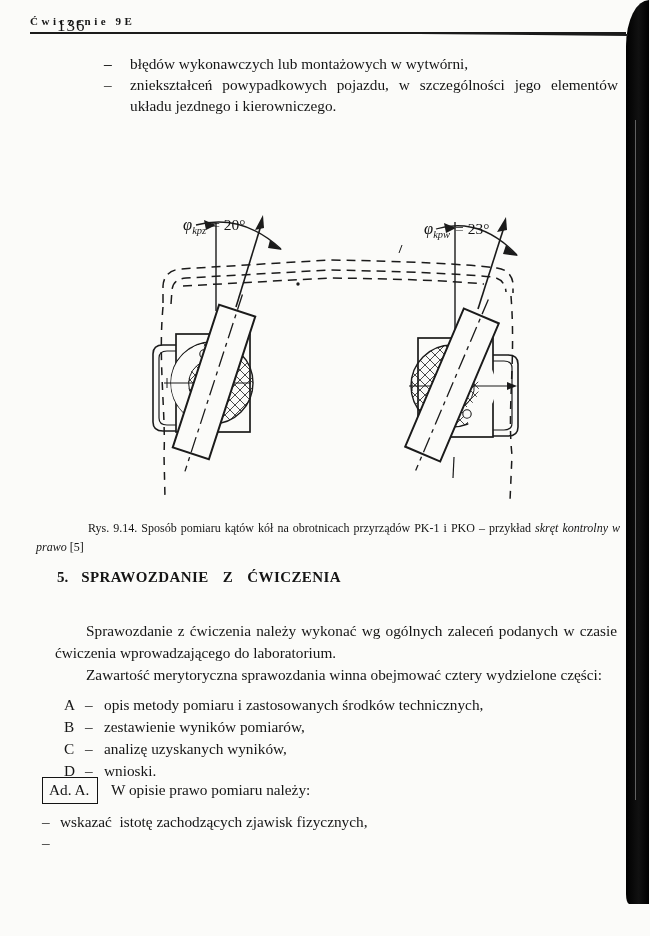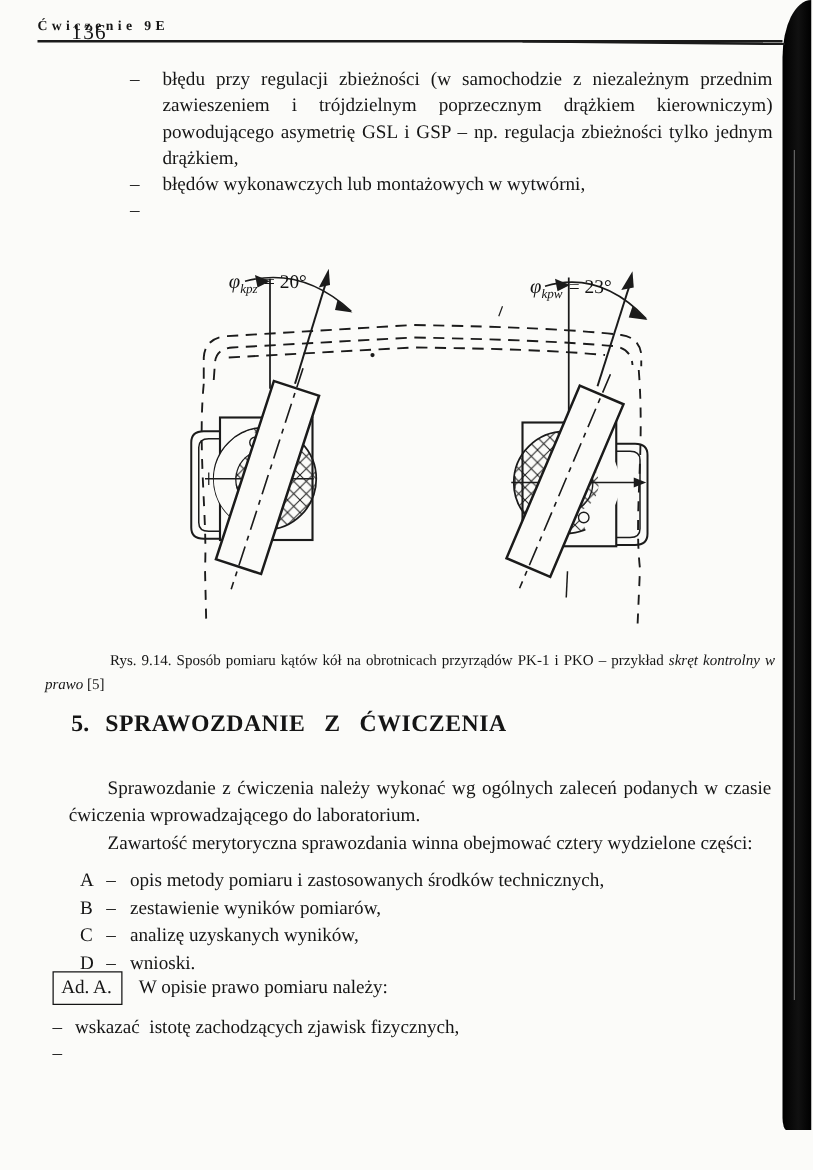--- a/index.html
+++ b/index.html
@@ -24,21 +24,21 @@
   .running-title{position:absolute;top:15px;left:30px;width:592px;
     font-size:11px;font-weight:bold;letter-spacing:3.5px;}
   .header-rule{position:absolute;top:32px;left:30px;width:596px;height:2px;background:#1b1b1b;}
   .header-rule::after{content:"";position:absolute;right:-2px;top:1px;width:210px;height:2px;background:#1b1b1b;transform:rotate(.6deg);}
   
   .intro-list{position:absolute;top:53px;left:57px;width:561px;font-size:15.3px;line-height:21px;}
   .intro-item{position:relative;padding-left:73px;text-align:justify;}
   .intro-item .dash{position:absolute;left:47px;top:0;}
   .fig-caption{position:absolute;top:519px;left:36px;width:584px;
     font-size:12px;line-height:19px;text-indent:52px;text-align:justify;}
-  .section-heading{position:absolute;top:569px;left:57px;font-size:19px;font-weight:bold;}
+  .section-heading{position:absolute;top:569px;left:57px;font-size:15px;font-weight:bold;}
   .section-heading .h-num{margin-right:13px;}
   .section-heading .h-text{word-spacing:10px;letter-spacing:.4px;}
   .para-1{position:absolute;top:605px;left:55px;width:562px;font-size:15.3px;line-height:22px;
     text-indent:31px;text-align:justify;}
   .para-2{position:absolute;top:649px;left:38px;width:579px;font-size:15.3px;line-height:22px;
     text-indent:48px;text-align:justify;}
   .parts-list{position:absolute;top:694px;left:64px;width:540px;font-size:15.3px;line-height:22px;}
   .part-item{position:relative;padding-left:40px;margin-bottom:0;}
   .part-item .letter{position:absolute;left:0;top:0;}
   .part-item .dash{position:absolute;left:21px;top:0;}
@@ -56,28 +56,28 @@
 
 <div class="binding-band"></div>
 
 <div class="page-number">136</div>
 <div class="running-title">Ćwiczenie 9E</div>
 <div class="header-rule"></div>
 
 <div class="intro-list">
   <div class="intro-item">
     <span class="dash">–</span>
-    <span>błędu przy regulacji zbieżności (w samochodzie z niezależnym przednim zawieszeniem i trójdzielnym poprzecznym drążkiem kierowniczym) powodującego asymetrię GSL i GSP – np. regulacja zbieżności tylko jednym drążkiem,</span>
   </div>
   <div class="intro-item">
     <span class="dash">–</span>
     <span>błędów wykonawczych lub montażowych w wytwórni,</span>
   </div>
   <div class="intro-item">
     <span class="dash">–</span>
+    <span>zniekształceń powypadkowych pojazdu, w szczególności jego elementów układu jezdnego i kierowniczego.</span>
   </div>
 </div>
 
 <div class="figure-wrap">
 <svg width="650" height="310" viewBox="0 0 650 310">
   <defs>
     <pattern id="xh" patternUnits="userSpaceOnUse" width="10" height="10">
       <path d="M0,0 L10,10 M10,0 L0,10" stroke="#1c1c1c" stroke-width="0.8" fill="none"></path>
     </pattern>
   </defs>

